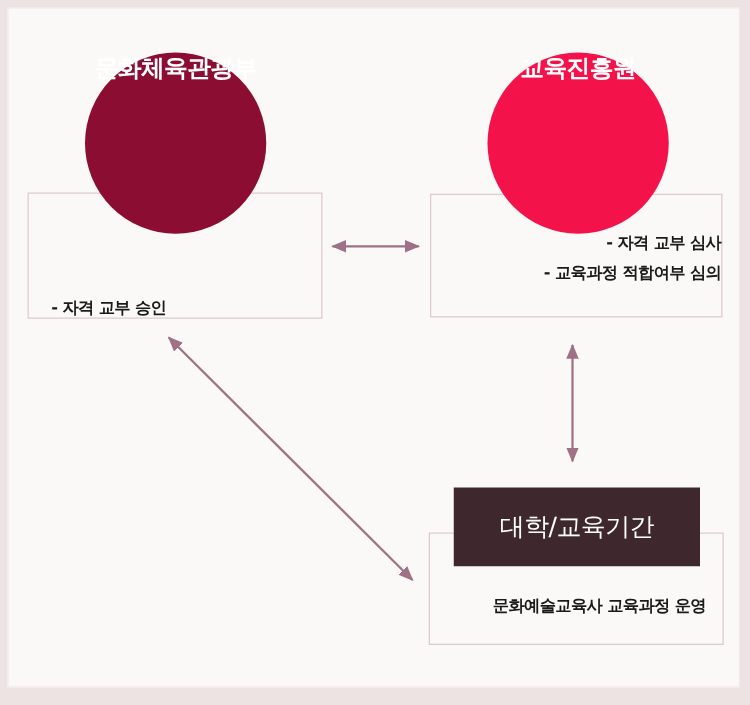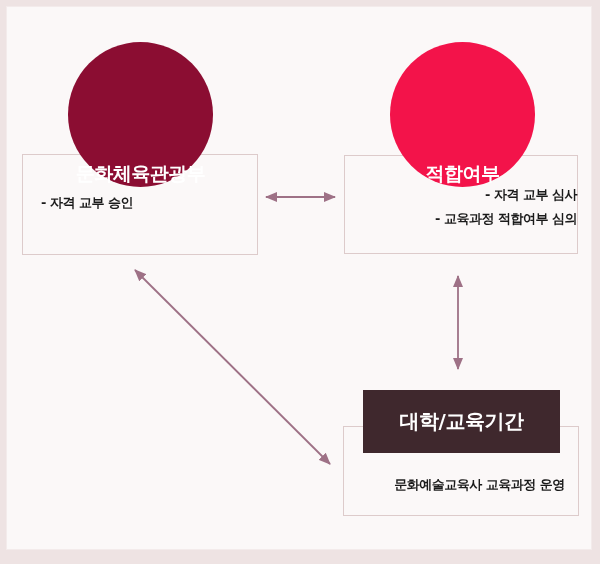--- a/index.html
+++ b/index.html
@@ -10,49 +10,49 @@
     overflow:hidden;position:relative;
   }
   .panel{
     position:absolute;left:6px;top:6px;width:586px;height:544px;
     background:var(--panel-bg,#fbf8f8);
     border:1px solid var(--panel-border,#f3ebeb);
     box-sizing:border-box;
   }
   .circle{
     position:absolute;width:145px;height:145px;border-radius:50%;
-    display:flex;align-items:flex-end;justify-content:center;
+    display:flex;align-items:flex-start;justify-content:center;
     z-index:3;
   }
   .circle-ministry{left:68px;top:42px;background:var(--ministry-circle,#8b0d32);}
   .circle-institute{left:390px;top:42px;background:var(--institute-circle,#f3134a);}
   .circle .label{
     color:var(--text-on-dark,#fff);font-size:19px;font-weight:700;
     letter-spacing:-0.5px;white-space:nowrap;
   }
   .info-box{
     position:absolute;border:1px solid var(--box-border,#ddcbcb);
     box-sizing:border-box;z-index:1;
   }
   .box-ministry{left:22px;top:154px;width:236px;height:101px;padding:34px 0 0 18px;}
   .box-institute{left:344px;top:155px;width:234px;height:99px;padding:27px 0 0 18px;}
   .box-university{left:343px;top:426px;width:236px;height:90px;}
   .role-line{
     color:var(--text,#1a1a1a);font-size:13px;font-weight:700;
     letter-spacing:-0.5px;white-space:nowrap;
   }
-  .box-ministry .role-line{line-height:27px;}
+  .box-ministry .role-line{line-height:27px;margin-top:44px;}
   .box-institute .role-line{line-height:24px;text-align:right;}
   .dark-rect{
     position:absolute;left:363px;top:390px;width:197px;height:63px;
     background:var(--university-box,#3f282d);
     display:flex;align-items:center;justify-content:center;z-index:2;
   }
   .dark-rect .label{
-    color:var(--text-on-dark,#fff);font-size:20px;font-weight:700;
+    color:var(--text-on-dark,#fff);font-size:20px;font-weight:400;
     letter-spacing:-0.5px;white-space:nowrap;
   }
   .university-role{
     position:absolute;left:343px;top:453px;width:273px;height:63px;
     display:flex;align-items:center;justify-content:center;z-index:1;
   }
   .connectors{
     position:absolute;left:0;top:0;width:600px;height:564px;z-index:4;
     pointer-events:none;
   }
@@ -69,21 +69,21 @@
 </div>
 <div class="circle circle-ministry">
   <span class="label">문화체육관광부</span>
 </div>
 
 <div class="info-box box-institute">
   <div class="role-line">- 자격 교부 심사</div>
   <div class="role-line">- 교육과정 적합여부 심의</div>
 </div>
 <div class="circle circle-institute">
-  <span class="label">적합여부</span>
+  <span class="label">교육진흥원</span>
 </div>
 
 <div class="info-box box-university"></div>
 <div class="dark-rect">
   <span class="label">대학/교육기간</span>
 </div>
 <div class="university-role">
   <span class="role-line">문화예술교육사 교육과정 운영</span>
 </div>
 

